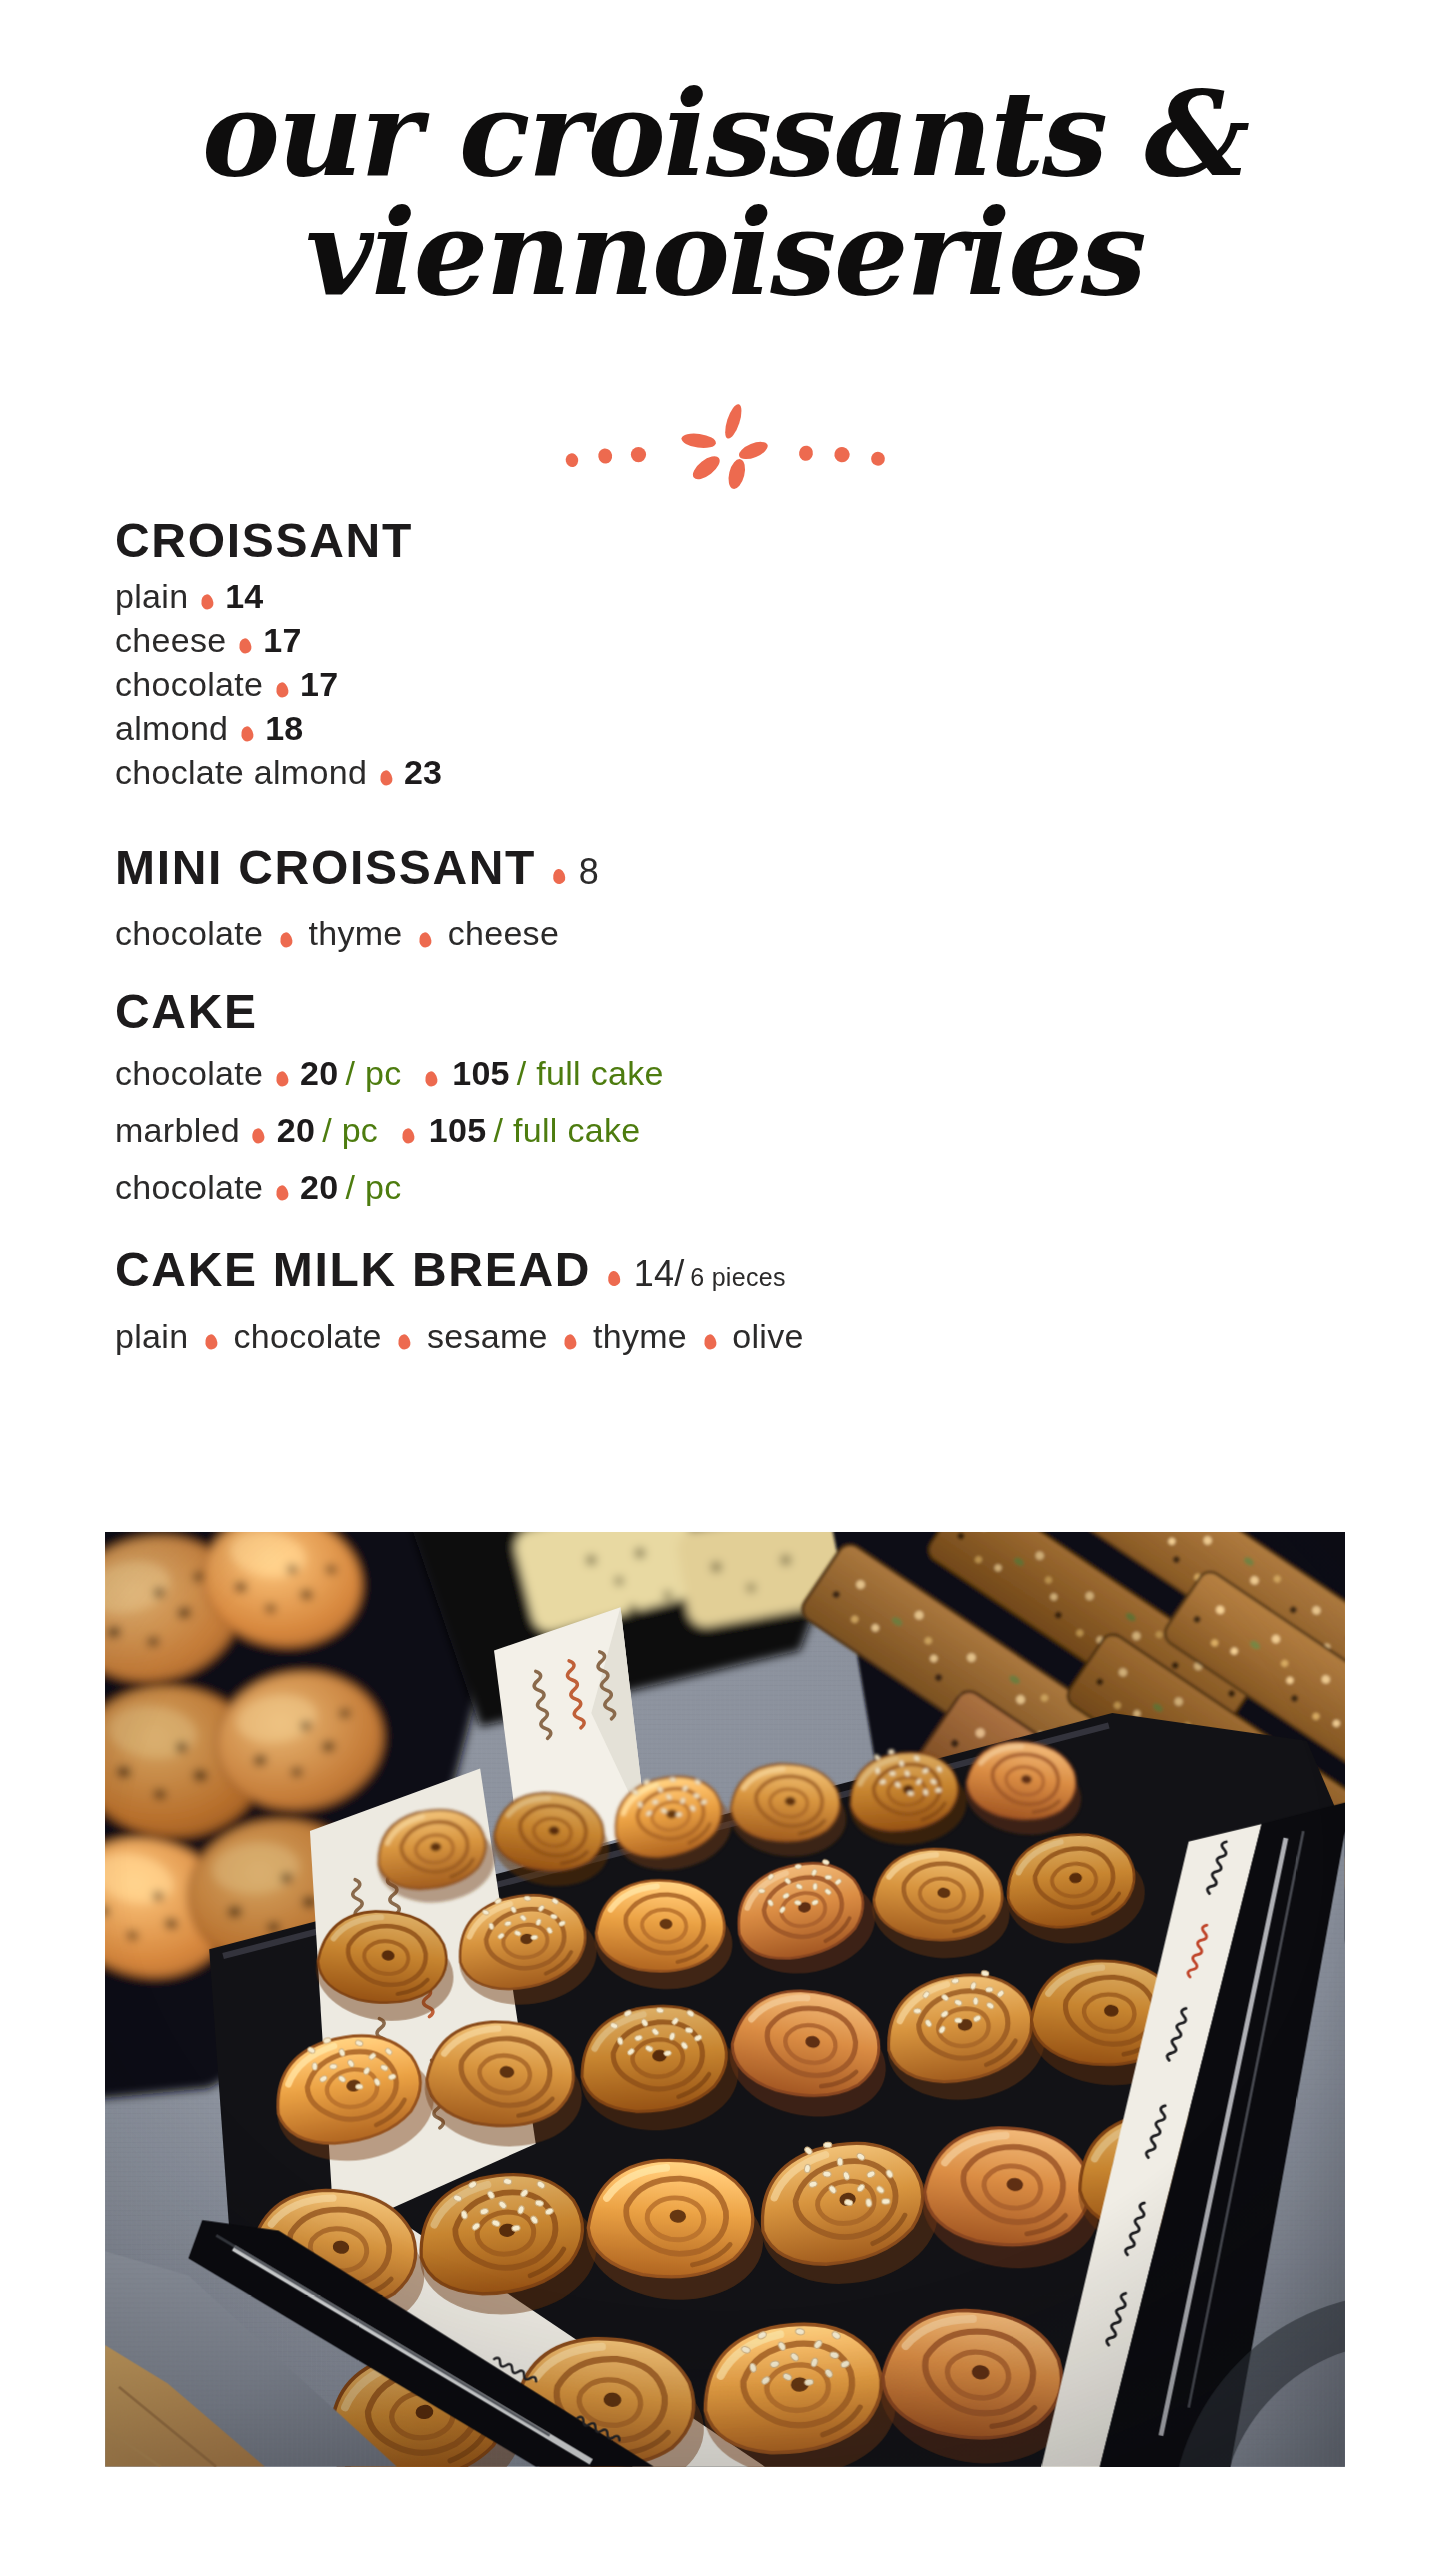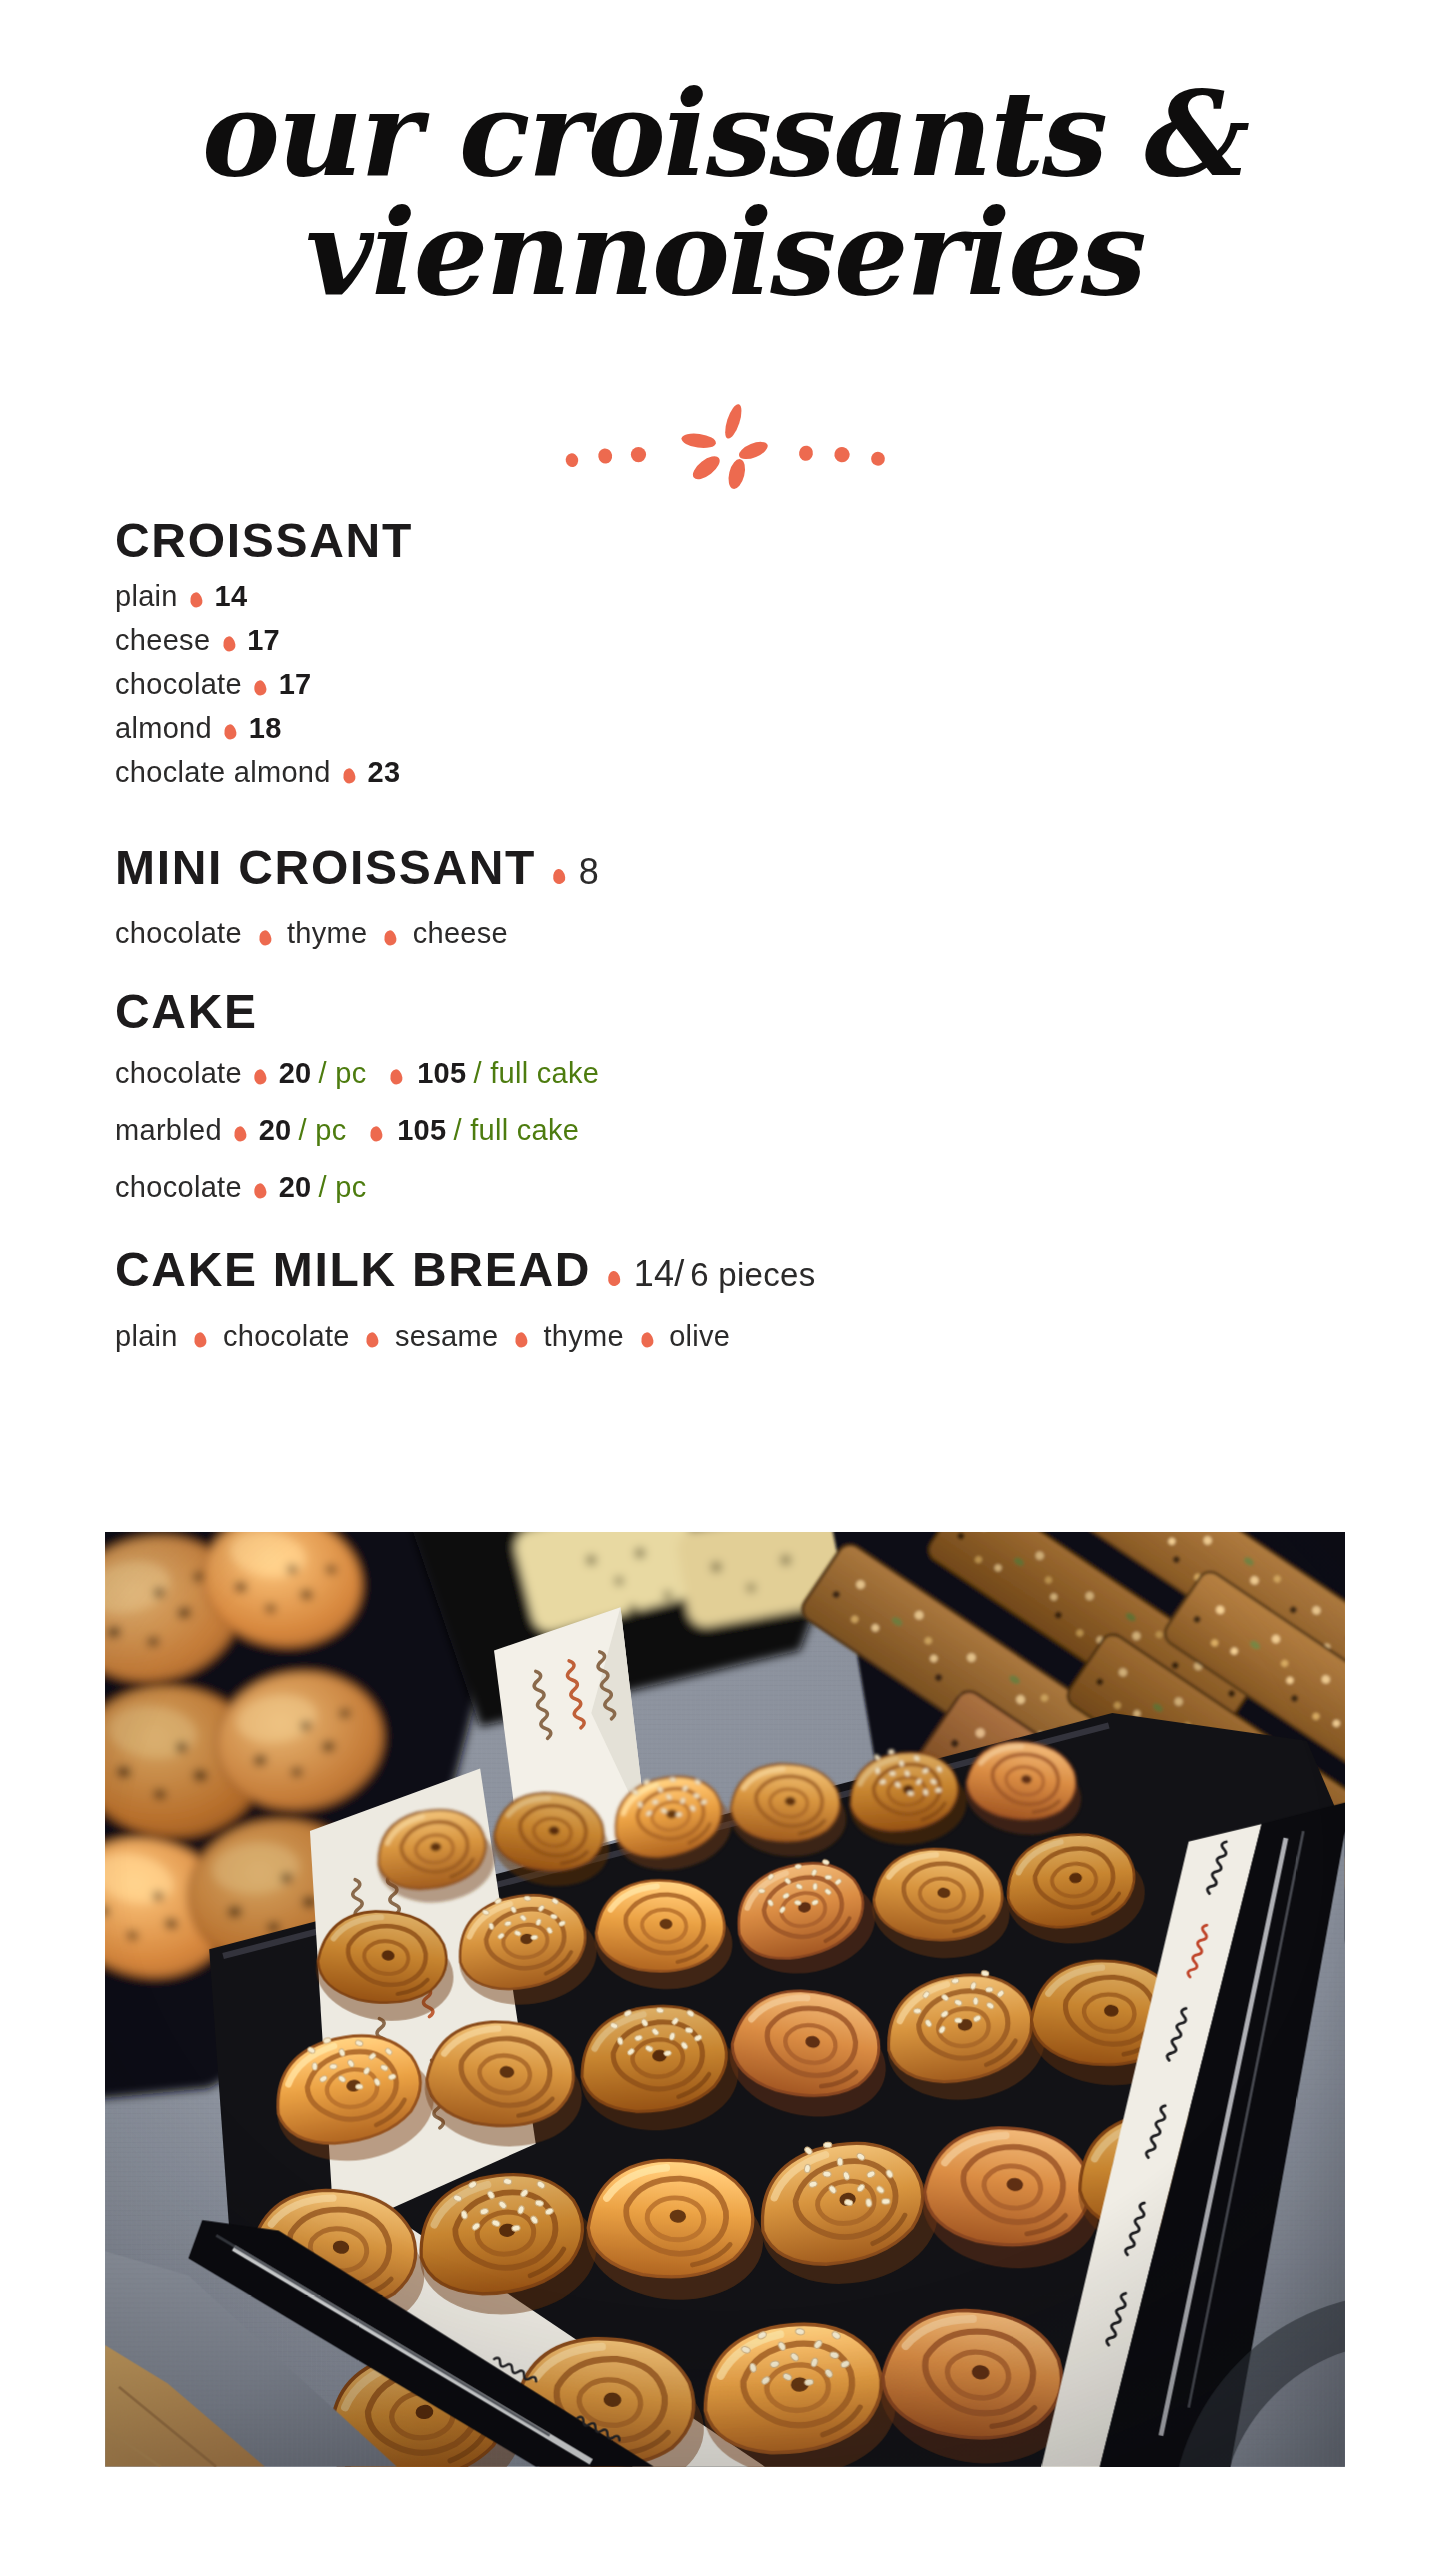--- a/index.html
+++ b/index.html
@@ -48,34 +48,34 @@
     font-weight:700;
     letter-spacing:1.7px;
     color:#1d1b1c;
     display:inline-block;
   }
   .sec{margin:0;}
   .sec-croissant{margin-bottom:51px;}
   .sec-mini{margin-bottom:34px;}
   .sec-cake{margin-bottom:31px;}
   .row{
-    font-size:29px;
+    font-size:34px;
     line-height:44px;
     font-weight:400;
     color:#2b2a2a;
     letter-spacing:0.3px;
     white-space:nowrap;
   }
   .cake-row{line-height:57px;}
   .flavors{margin-top:11px;}
   .price{font-weight:700;color:#1d1b1c;}
   .unit{font-weight:400;color:#4d7c0f;margin-left:7px;}
   .hdr-line{white-space:nowrap;}
   .hdr-price{font-size:36px;font-weight:400;color:#2b2a2a;letter-spacing:0.3px;}
-  .hdr-unit{font-size:33px;font-weight:400;color:#2b2a2a;margin-left:5.6px;letter-spacing:0.3px;}
+  .hdr-unit{font-size:25px;font-weight:400;color:#2b2a2a;margin-left:5.6px;letter-spacing:0.3px;}
   
   .dot{
     display:inline-block;
     width:11.8px;height:14.6px;
     background:#ED6A4F;
     border-radius:52% 48% 50% 50% / 60% 60% 40% 40%;
     transform:rotate(-8deg) translateY(1.4px);
     margin:0 12.5px 0 12.5px;
   }
   .dot.hdrdot{margin:0 14px 0 16.7px;transform:rotate(-8deg) translateY(0);}

